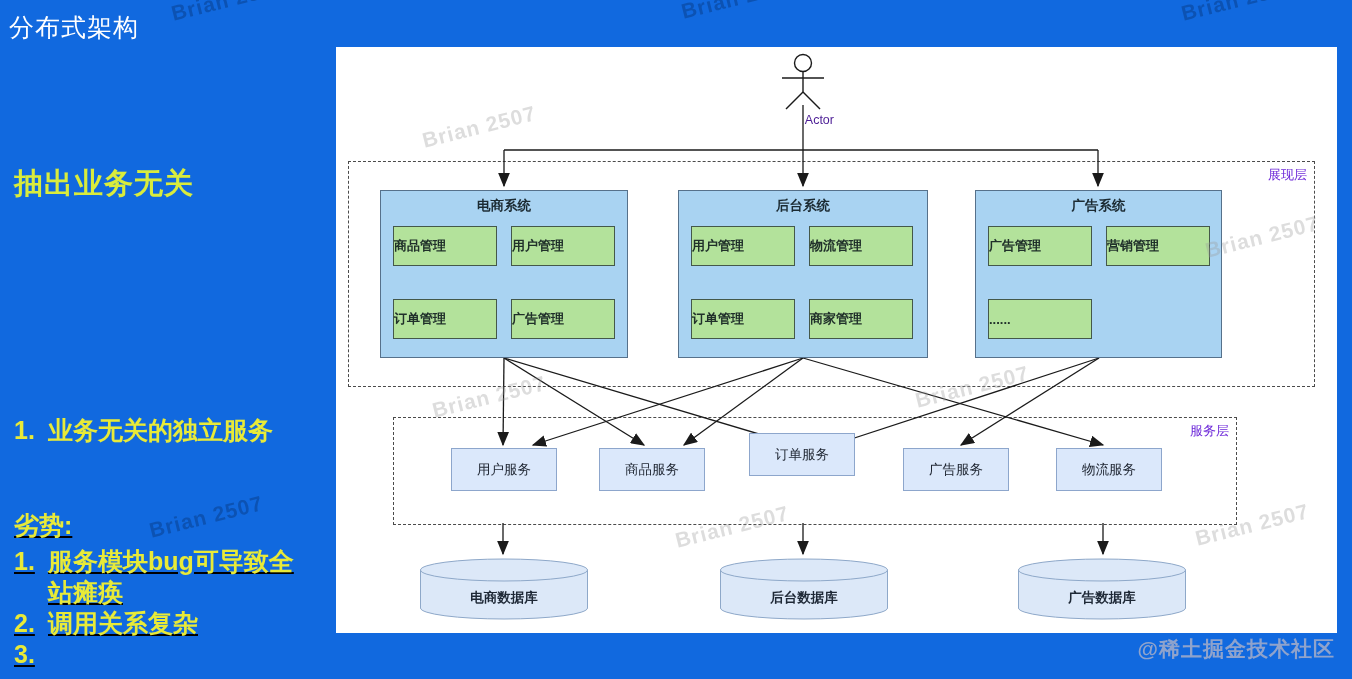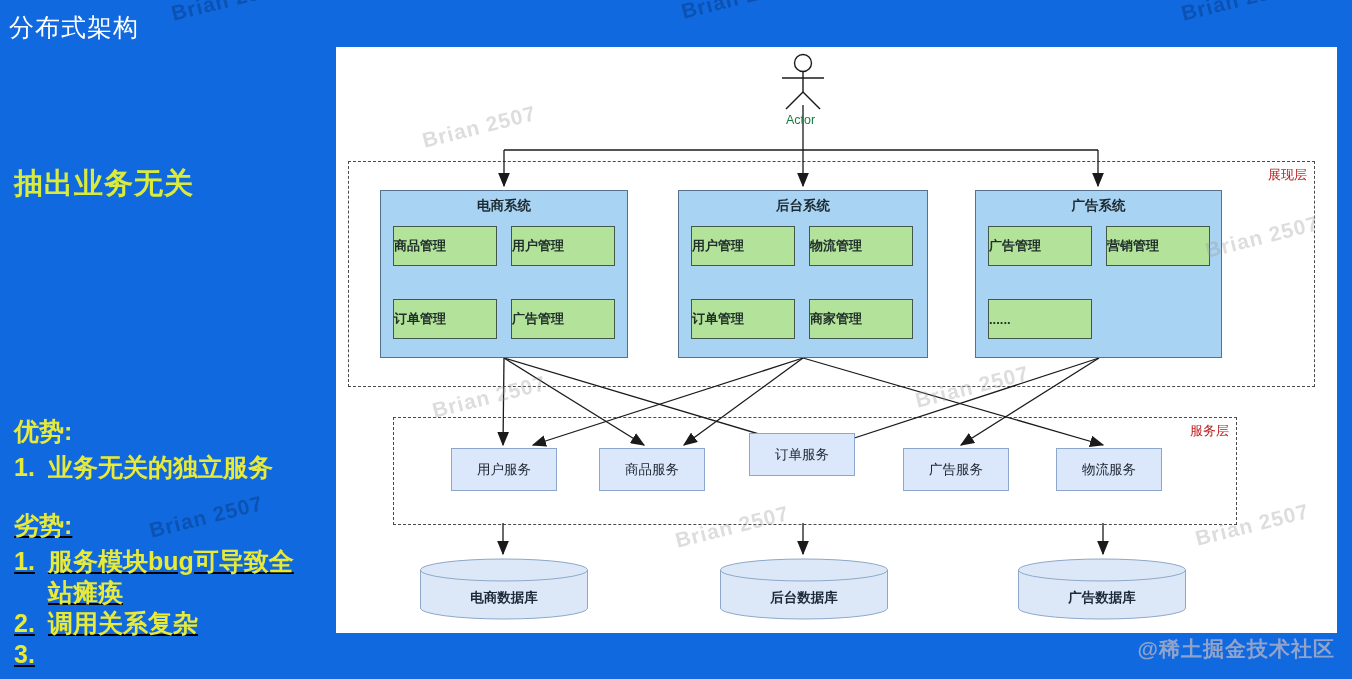--- a/index.html
+++ b/index.html
@@ -12,22 +12,22 @@
   .note { position:absolute; left:14px; top:163px; font-size:29px; line-height:40px; font-weight:600; color:#d9ec3c; letter-spacing:1px; }
   .pros { position:absolute; left:14px; top:415px; width:316px; }
   .cons { position:absolute; left:14px; top:509px; width:316px;text-decoration:underline; }
   .list-heading { font-size:25px; font-weight:600; color:#e8ea38; margin-bottom:4px; }
   .li { display:flex; font-size:25px; line-height:31px; color:#e8ea38; font-weight:600; }
   .li .num { width:34px; flex:0 0 34px; }
   .li .txt { width:252px; }
   .panel { position:absolute; left:336px; top:47px; width:1001px; height:586px; background:#ffffff; }
   .conn { position:absolute; left:0; top:0; pointer-events:none; }
   .layerbox { position:absolute; border:1px dashed #4a4a4a; }
-  .layer-label { position:absolute; top:4px; right:7px; font-size:13px; color:#b91c1c; }
-  .actor-label { position:absolute; left:450px; top:66px; width:34px; text-align:left; font-size:12.5px; color:#15803d; }
+  .layer-label { position:absolute; top:4px; right:7px; font-size:13px; color:#6d28d9; }
+  .actor-label { position:absolute; left:464px; top:66px; width:34px; text-align:right; font-size:12.5px; color:#4c1d95; }
   .sys { position:absolute; background:#a9d3f2; border:1px solid #56718b; box-sizing:border-box; }
   .sys-title { position:absolute; top:6px; left:0; width:100%; text-align:center; font-size:13.5px; font-weight:700; color:#1c2b33; }
   .module { position:absolute; width:104px; height:40px; background:#b3e29b; border:1px solid #44584a;
     display:flex; align-items:center; font-size:13px; font-weight:700; color:#20302a; box-sizing:border-box; }
   .svc { position:absolute; width:106px; height:43px; background:#dbe8fb; border:1px solid #8da6cc;
     display:flex; align-items:center; justify-content:center; font-size:13.5px; font-weight:500; color:#1d2430; box-sizing:border-box; }
   .db { position:absolute; width:168px; height:62px; }
   .db-label { position:absolute; left:0; right:0; top:31px; text-align:center; font-size:13.5px; font-weight:700; color:#1e2836; }
   .wm { position:absolute; transform:rotate(-14deg); font-size:21px; font-weight:700; letter-spacing:1px;
     white-space:nowrap; pointer-events:none; color:#9a9a9a; opacity:0.33; }
@@ -39,21 +39,20 @@
 
 <div class="slide">
 
   <div class="slide-title">分布式架构</div>
 
   <div class="note">
     <div>抽出业务无关</div>
   </div>
 
   <div class="pros">
-    <div class="list-heading">优势:</div>
     <div id="adv-list">
         <div class="li">
           <span class="num">1.</span>
           <span class="txt">业务无关的独立服务</span>
         </div>
       </div>
   </div>
 
   <div class="cons">
     <div class="list-heading">劣势:</div>

